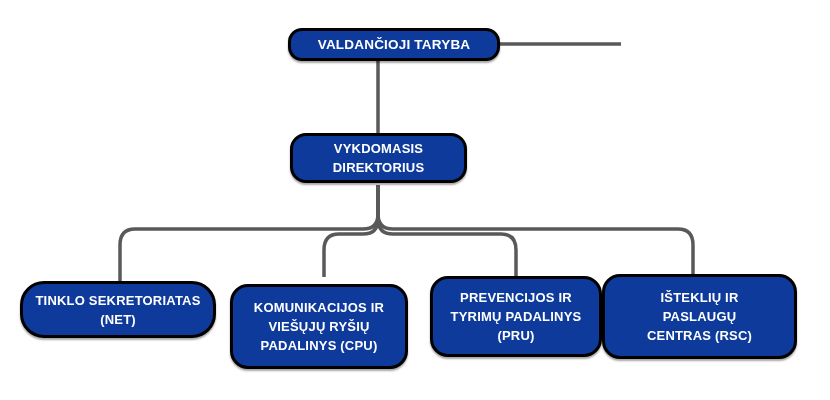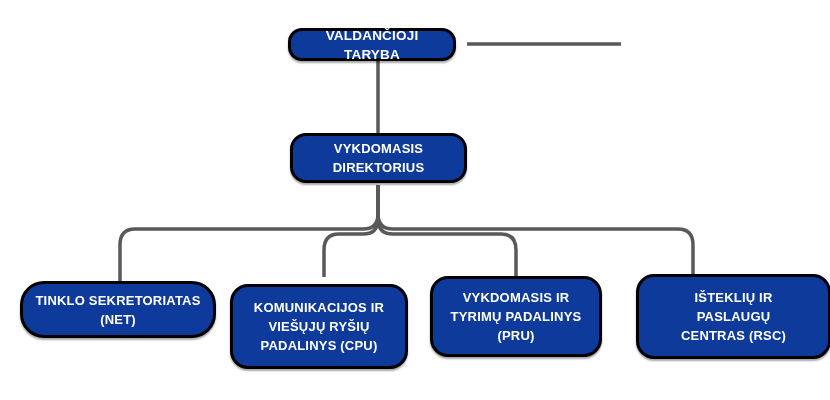--- a/index.html
+++ b/index.html
@@ -32,27 +32,27 @@
     line-height: 19px;
     text-align: center;
     display: flex;
     align-items: center;
     justify-content: center;
     white-space: pre-line;
     letter-spacing: 0.2px;
     box-shadow: 0 2px 2px rgba(0,0,0,0.35);
     padding: 3px 8px;
   }
-  .n0 { left: 288px; top: 28px;  width: 168px; height: 33px; border-radius: 14px; font-size: 13.5px; }
+  .n0 { left: 288px; top: 28px;  width: 212px; height: 33px; border-radius: 14px; font-size: 13.5px; }
   .n1 { left: 620px; top: 17px;  width: 149px; height: 56px; border-radius: 16px; }
   .n2 { left: 290px; top: 133px; width: 177px; height: 50px; border-radius: 16px; }
   .n3 { left: 20px;  top: 281px; width: 196px; height: 57px; border-radius: 24px; }
   .n4 { left: 230px; top: 276px; width: 178px; height: 85px; border-radius: 18px; margin-top: 8px; }
   .n5 { left: 430px; top: 276px; width: 172px; height: 81px; border-radius: 18px; }
-  .n6 { left: 636px; top: 274px; width: 195px; height: 85px; border-radius: 18px; }
+  .n6 { left: 602px; top: 274px; width: 195px; height: 85px; border-radius: 18px; }
 </style>
 </head>
 <body>
 
 <div class="canvas">
 
   <svg class="connectors" width="830" height="400" viewBox="0 0 830 400" xmlns="http://www.w3.org/2000/svg">
     <g fill="none" stroke-width="3.5" stroke-linecap="butt" stroke="#595959">
       <path d="M 378 58 L 378 136"></path>
       <path d="M 467 44 L 621 44"></path>
@@ -64,20 +64,20 @@
   </svg>
 
   <div class="node n0">VALDANČIOJI TARYBA</div>
   <div class="node n2">VYKDOMASIS
 DIREKTORIUS</div>
   <div class="node n3">TINKLO SEKRETORIATAS
 (NET)</div>
   <div class="node n4">KOMUNIKACIJOS IR
 VIEŠŲJŲ RYŠIŲ
 PADALINYS (CPU)</div>
-  <div class="node n5">VYKDOMASIS IR
+  <div class="node n5">PREVENCIJOS IR
 TYRIMŲ PADALINYS
 (PRU)</div>
   <div class="node n6">IŠTEKLIŲ IR
 PASLAUGŲ
 CENTRAS (RSC)</div>
 
 </div>
 
 </body></html>

